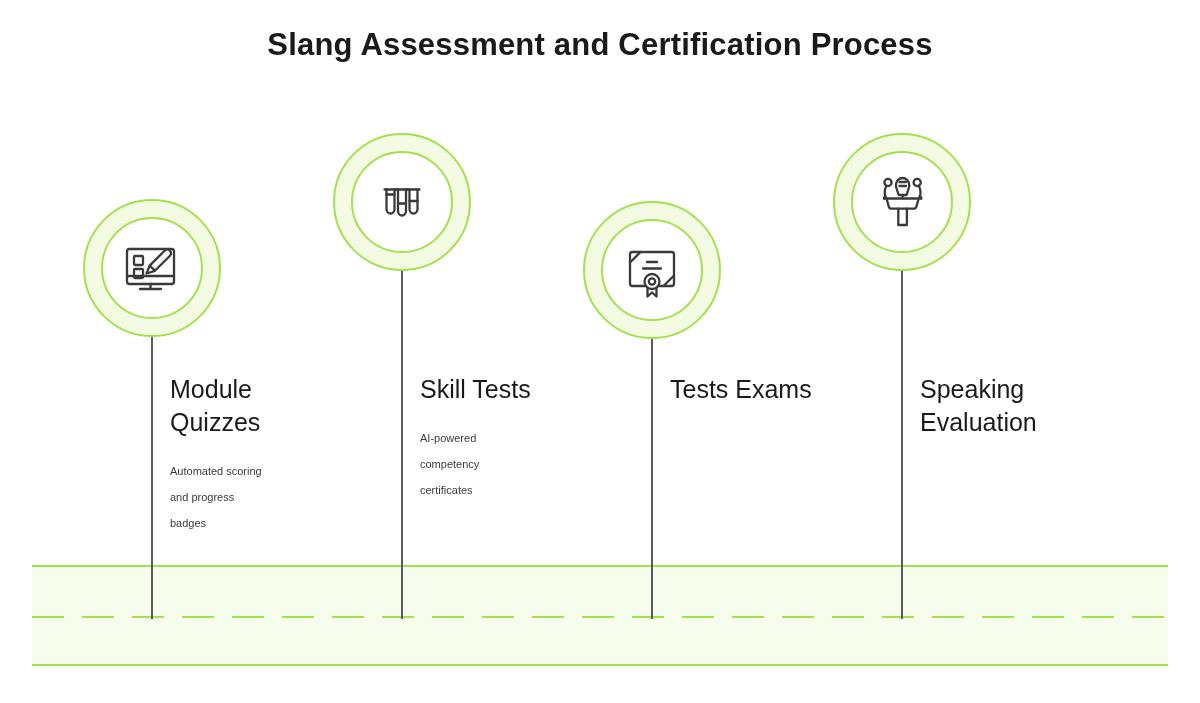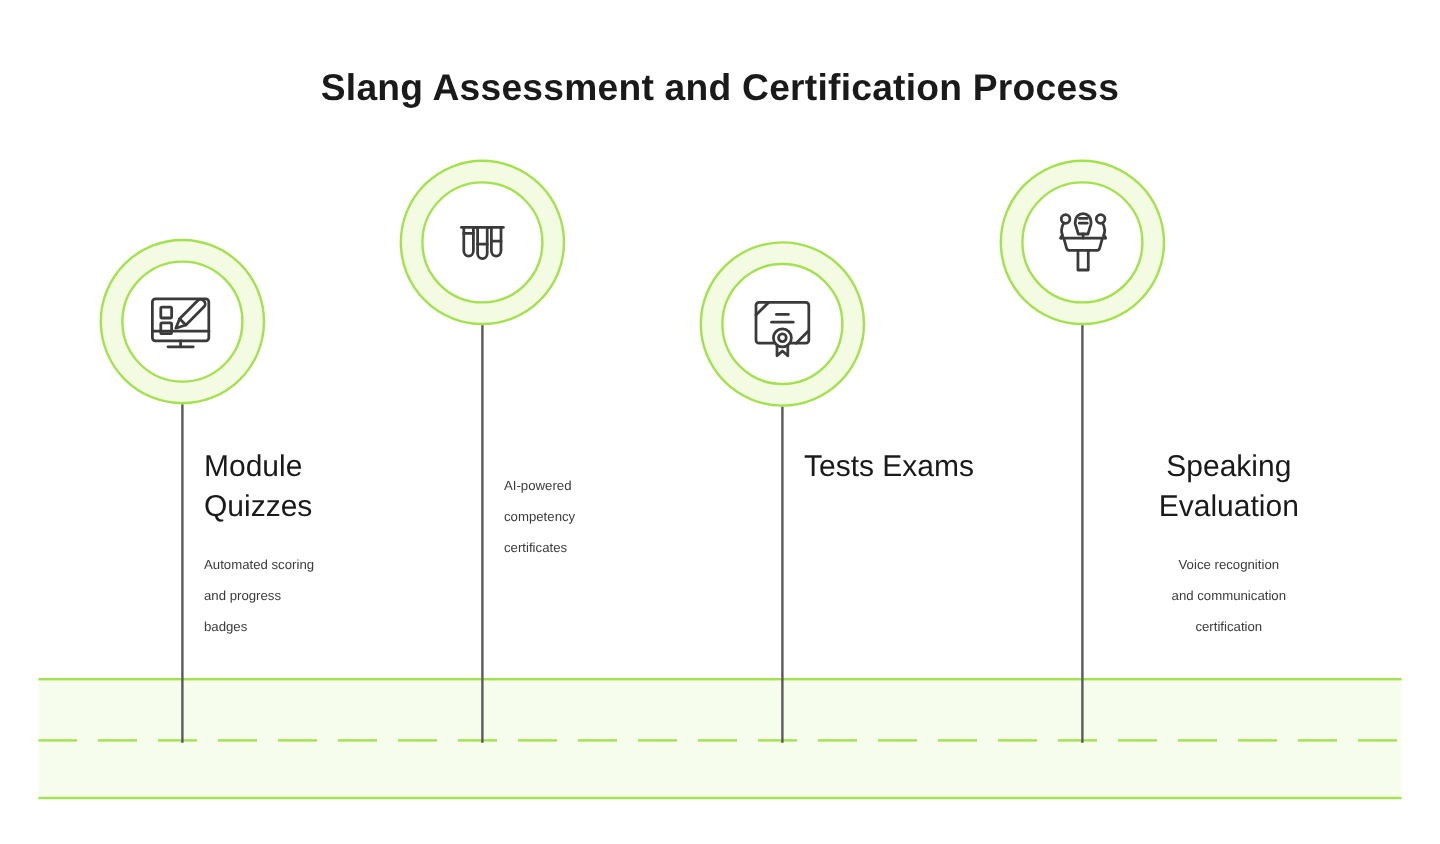--- a/index.html
+++ b/index.html
@@ -20,21 +20,20 @@
     overflow:hidden;
   }
   .page-title{
     position:absolute;
     top:27px;left:0;width:1200px;
     text-align:center;
     font-size:31px;
     font-weight:700;
     color:var(--heading);
     letter-spacing:.2px;
-    margin-top:28px;
   }
   
   .ring{
     position:absolute;
     width:138px;height:138px;
     border:2px solid var(--green);
     border-radius:50%;
     background:var(--ring-fill);
     display:flex;align-items:center;justify-content:center;
   }
@@ -63,21 +62,21 @@
   .m4 .stem{left:901px;top:271px;height:348px;}
   
   .text-block{
     position:absolute;
     top:373px;
     width:208px;
   }
   .m1 .text-block{left:170px;}
   .m2 .text-block{left:420px;}
   .m3 .text-block{left:670px;}
-  .m4 .text-block{left:920px;text-align:center;}
+  .m4 .text-block{left:920px;}
   .milestone-title{
     font-size:25px;
     font-weight:400;
     line-height:33px;
     color:var(--heading);
     white-space:pre-line;
   }
   .milestone-desc{
     margin-top:19px;
     font-size:11px;
@@ -162,20 +161,21 @@
         <path class="icon-stroke" d="M28 19.5 V41 a4 4.5 0 0 0 8 0 V19.5"></path>
         <line class="icon-stroke" x1="28" y1="33.5" x2="36" y2="33.5"></line>
 
         <line class="icon-stroke" x1="37.5" y1="19.5" x2="49.5" y2="19.5"></line>
         <path class="icon-stroke" d="M39.5 19.5 V39 a4 4.5 0 0 0 8 0 V19.5"></path>
         <line class="icon-stroke" x1="39.5" y1="31" x2="47.5" y2="31"></line>
       </svg>
     </div>
   </div>
   <div class="text-block">
+    <div class="milestone-title">Skill Tests</div>
     <div class="milestone-desc">AI-powered
 competency
 certificates</div>
   </div>
 </div>
 
 <div class="milestone m3">
   <div class="stem"></div>
   <div class="ring">
     <div class="inner-circle">
@@ -217,21 +217,18 @@
         <path class="icon-stroke" d="M14 28.5 h37.2"></path>
         <path class="icon-stroke" d="M16.5 28.5 l2.3 8.2 q0.6 2 2.6 2 h22.4 q2 0 2.6 -2 l2.3 -8.2"></path>
 
         <path class="icon-stroke" d="M28.3 38.7 V55 h8.6 V38.7"></path>
       </svg>
     </div>
   </div>
   <div class="text-block">
     <div class="milestone-title">Speaking
 Evaluation</div>
-    <div class="milestone-desc">Voice recognition
-and communication
-certification</div>
   </div>
 </div>
 
 <div class="road">
   <div class="road-dash"></div>
 </div>
 
 </body></html>

